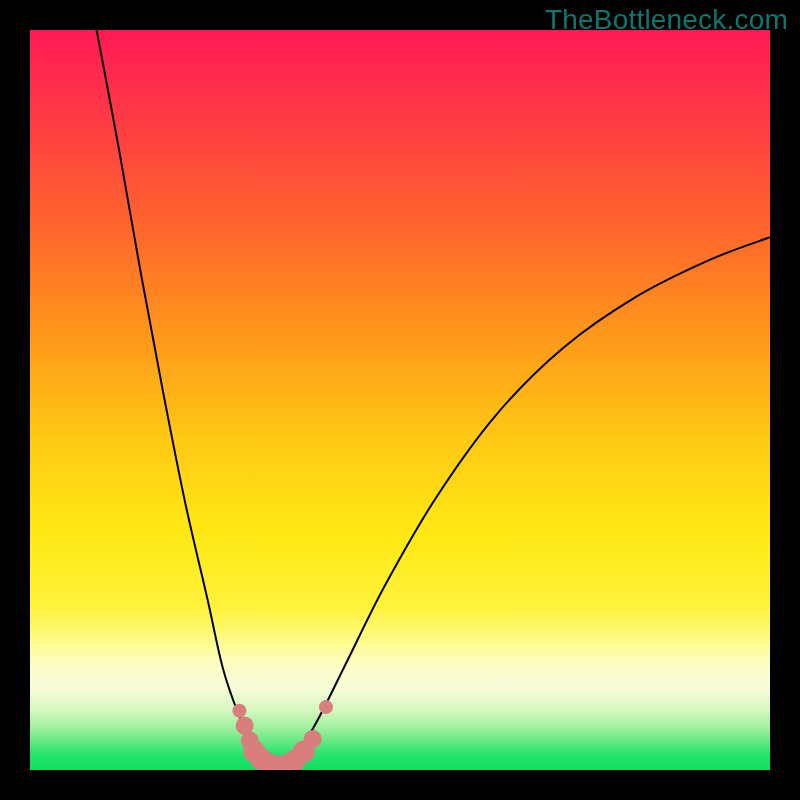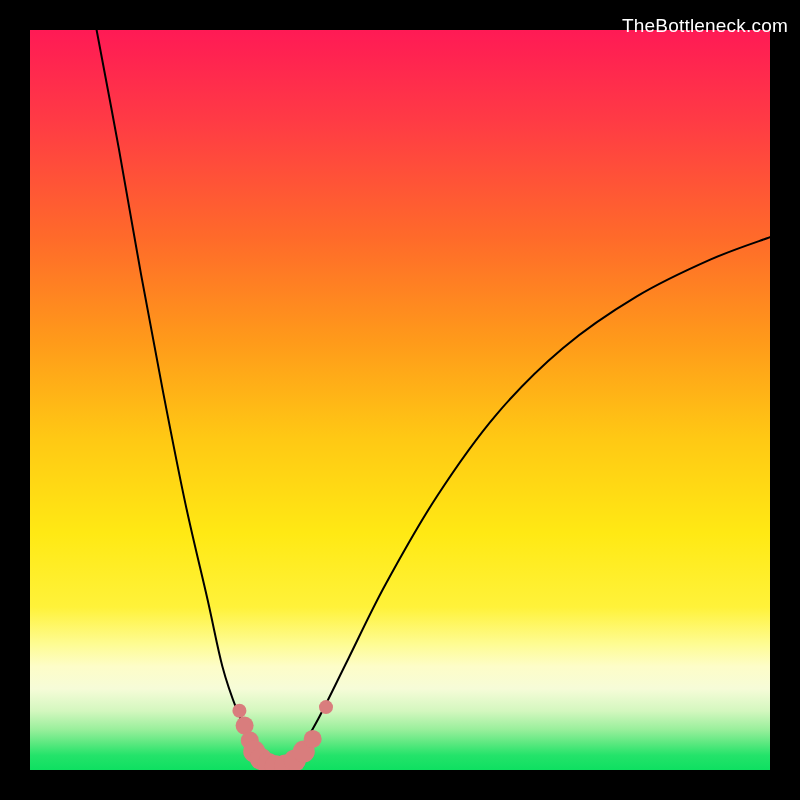--- a/index.html
+++ b/index.html
@@ -8,26 +8,25 @@
     position: relative;
     width: 800px;
     height: 800px;
     background: #000;
   }
   .watermark {
     position: absolute;
     top: 4px;
     right: 12px;
     font-family: Arial, Helvetica, sans-serif;
-    font-size: 19px;
+    font-size: 28px;
     font-weight: 500;
-    color: #ffffff;
+    color: #0f766e;
     letter-spacing: 0.2px;
     z-index: 10;
-    margin-top: 11px;
   }
   .plot-area {
     position: absolute;
     top: 30px;
     left: 30px;
     width: 740px;
     height: 740px;
     overflow: hidden;
   }
   .gradient-bg {

